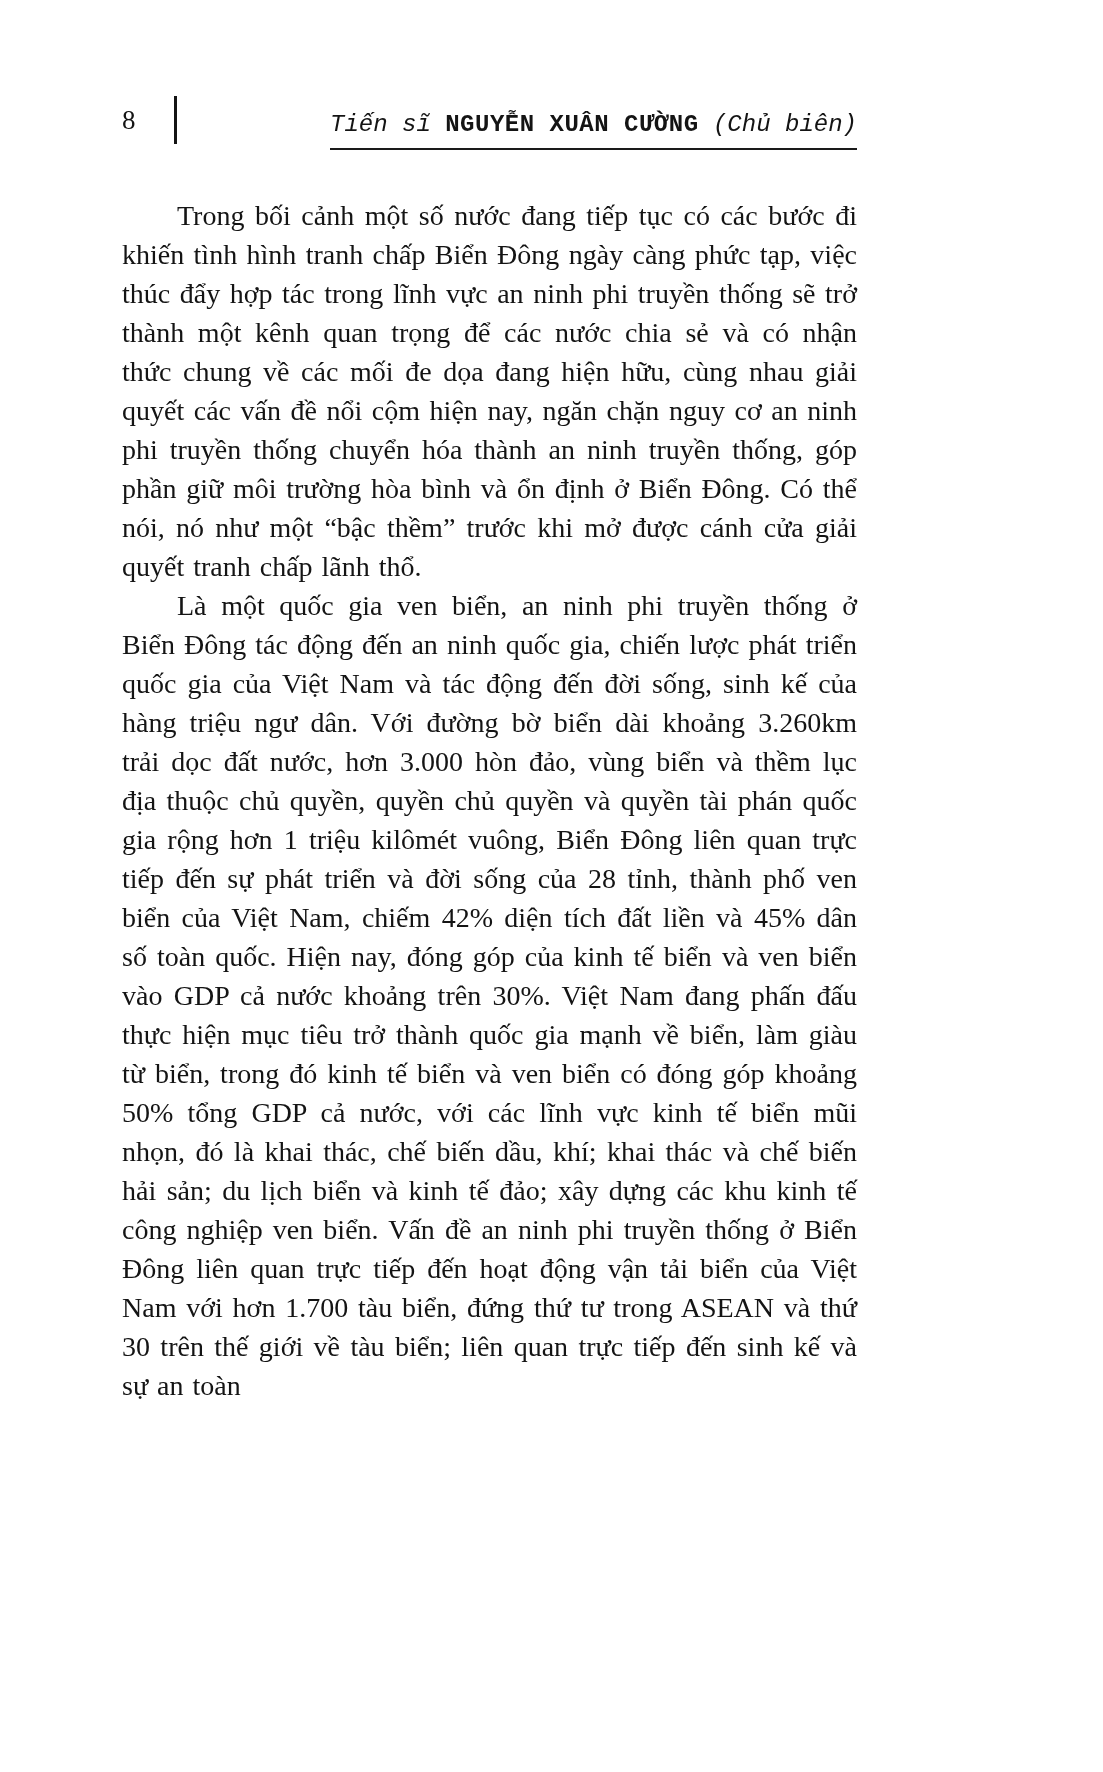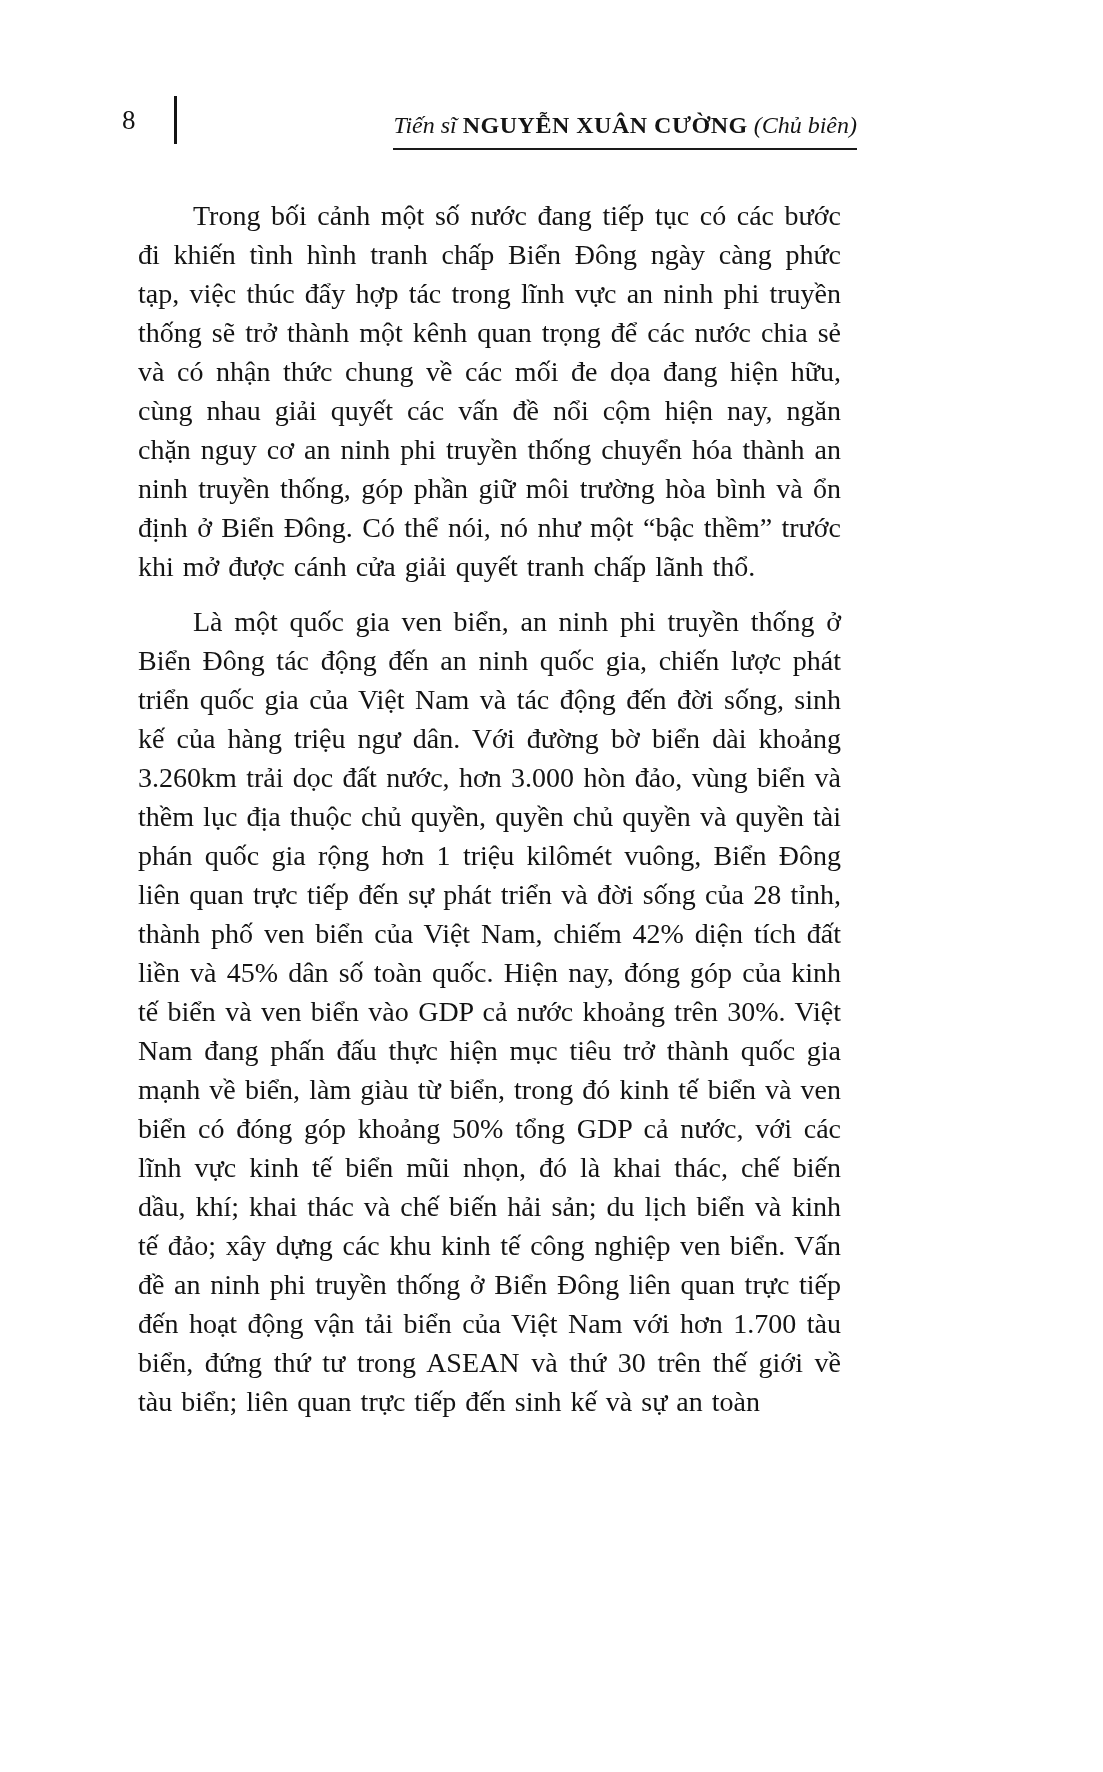--- a/index.html
+++ b/index.html
@@ -38,31 +38,32 @@
     width: 3px;
     height: 48px;
     background: #141414;
   }
   .header-title {
     font-size: 24px;
     line-height: 1.25;
     padding-bottom: 8px;
     border-bottom: 2px solid #1a1a1a;
     white-space: nowrap;
+    font-family: Liberation Mono, monospace;
   }
   .hdr-italic {
     font-style: italic;
   }
   .hdr-name {
     font-style: normal;
     font-weight: 600;
     letter-spacing: 0.5px;
   }
   .body-text p {
-    margin: 16px;
+    margin: 0;
     font-size: 28px;
     line-height: 39px;
     text-align: justify;
     text-indent: 55px;
     word-spacing: 2px;
   }
 </style>
 </head>
 <body>
 

